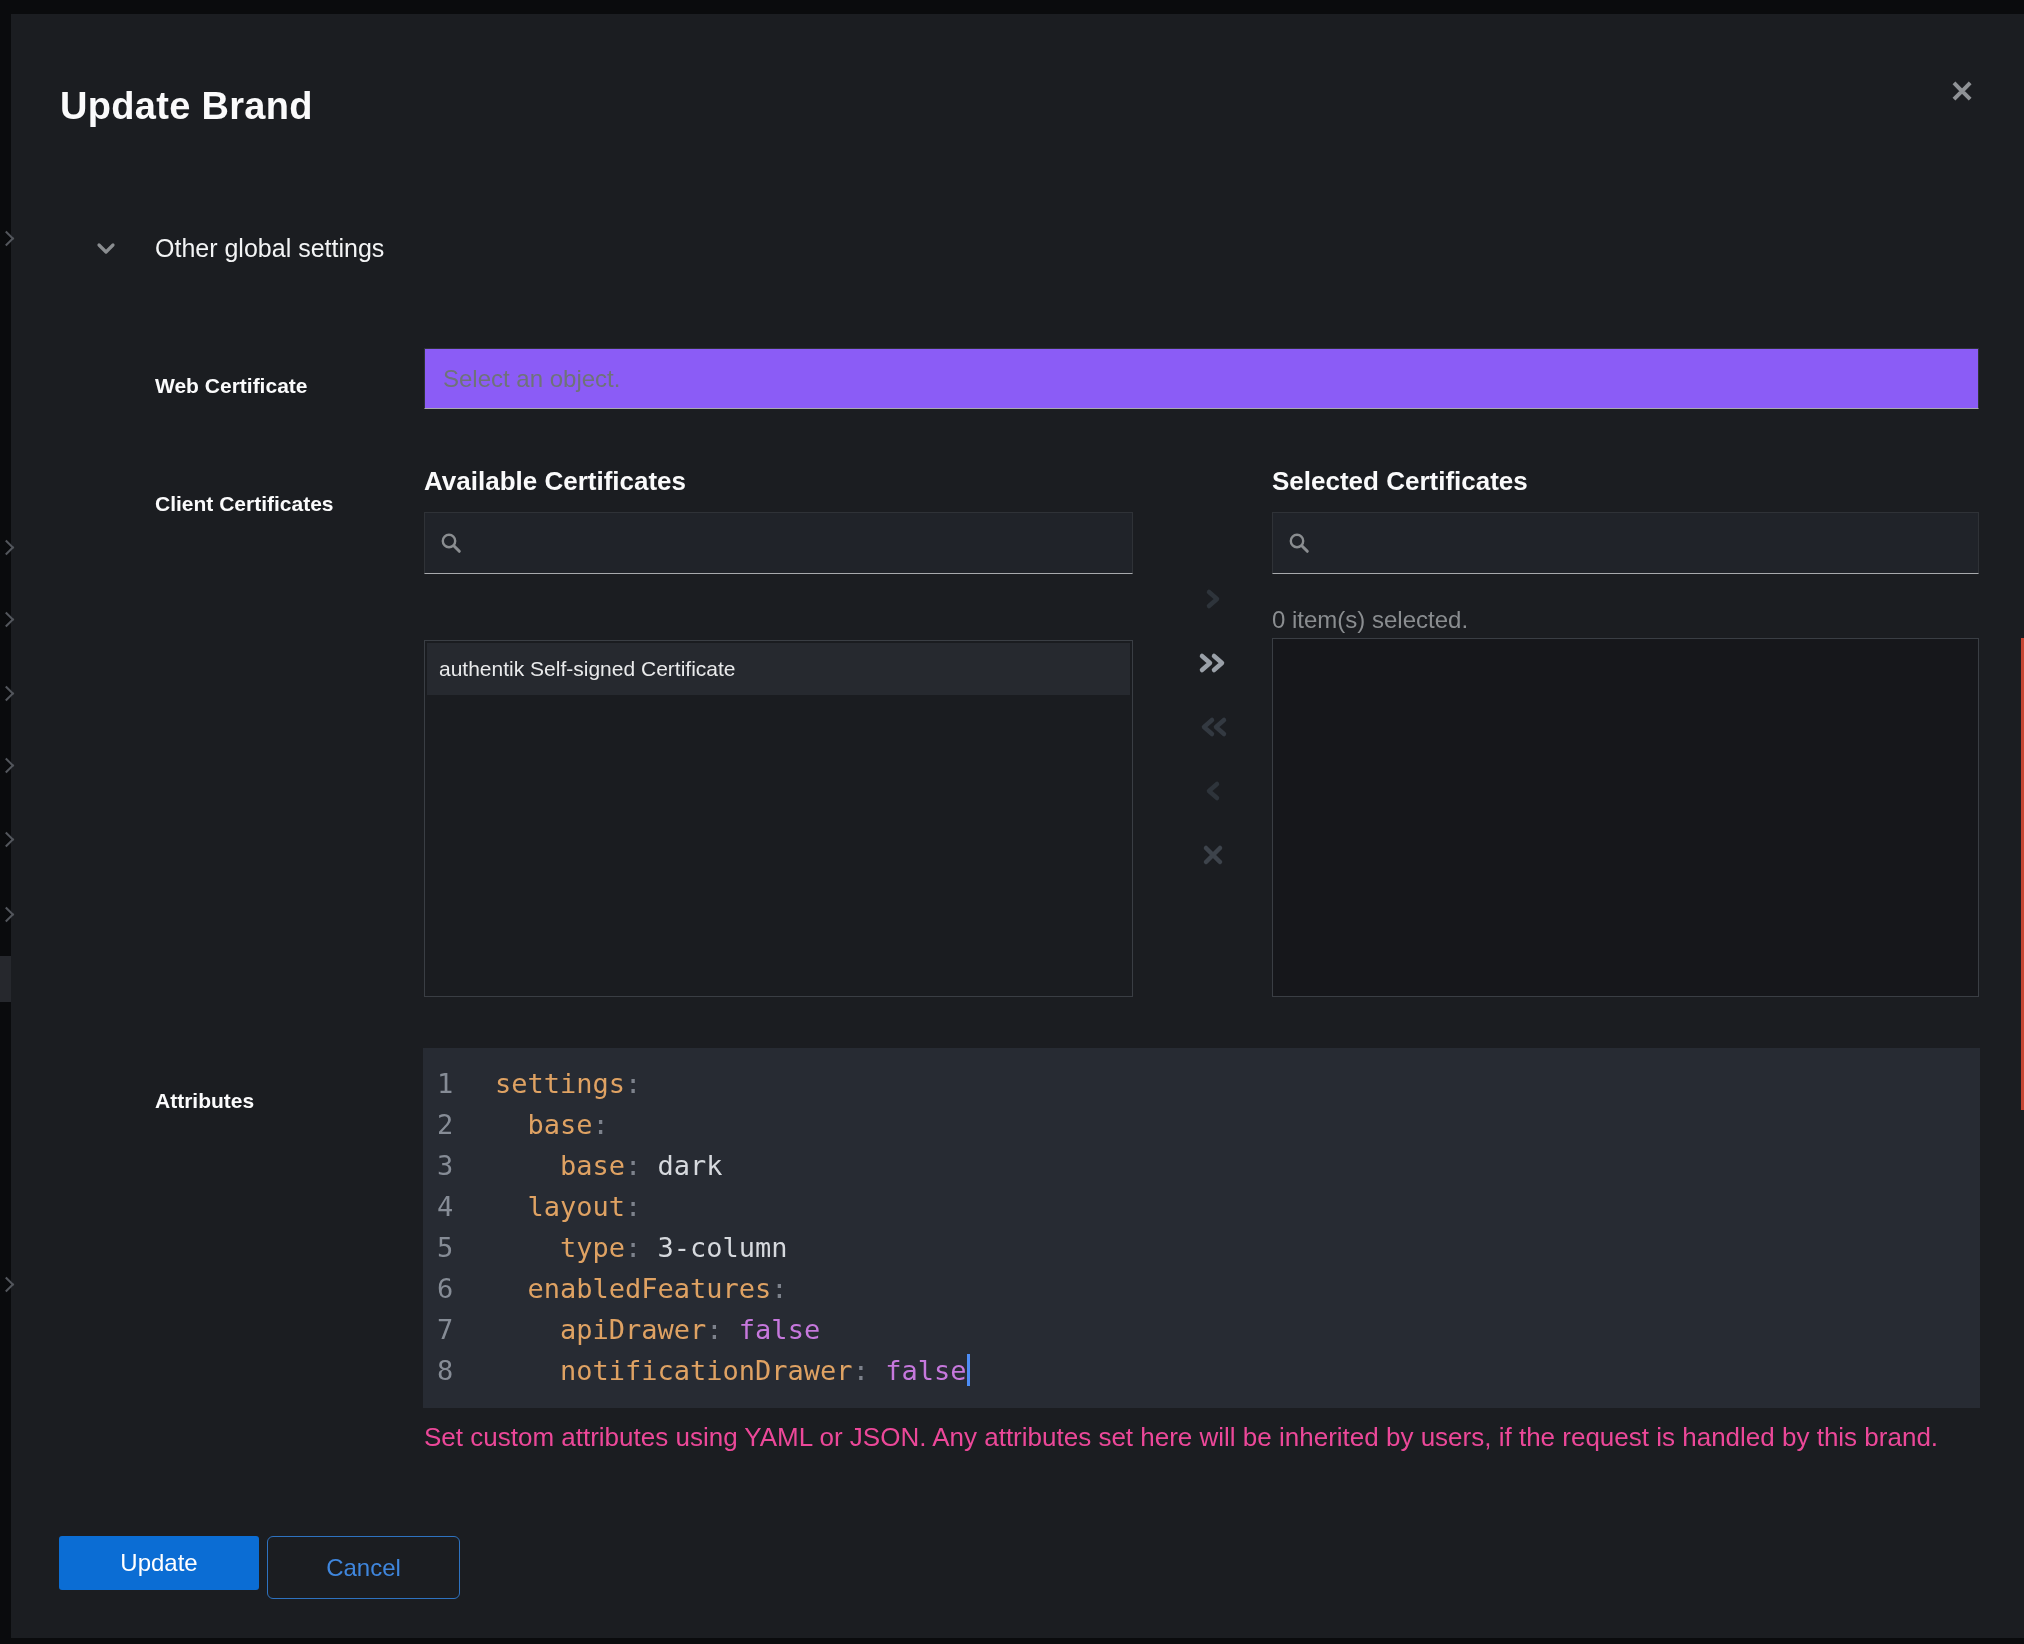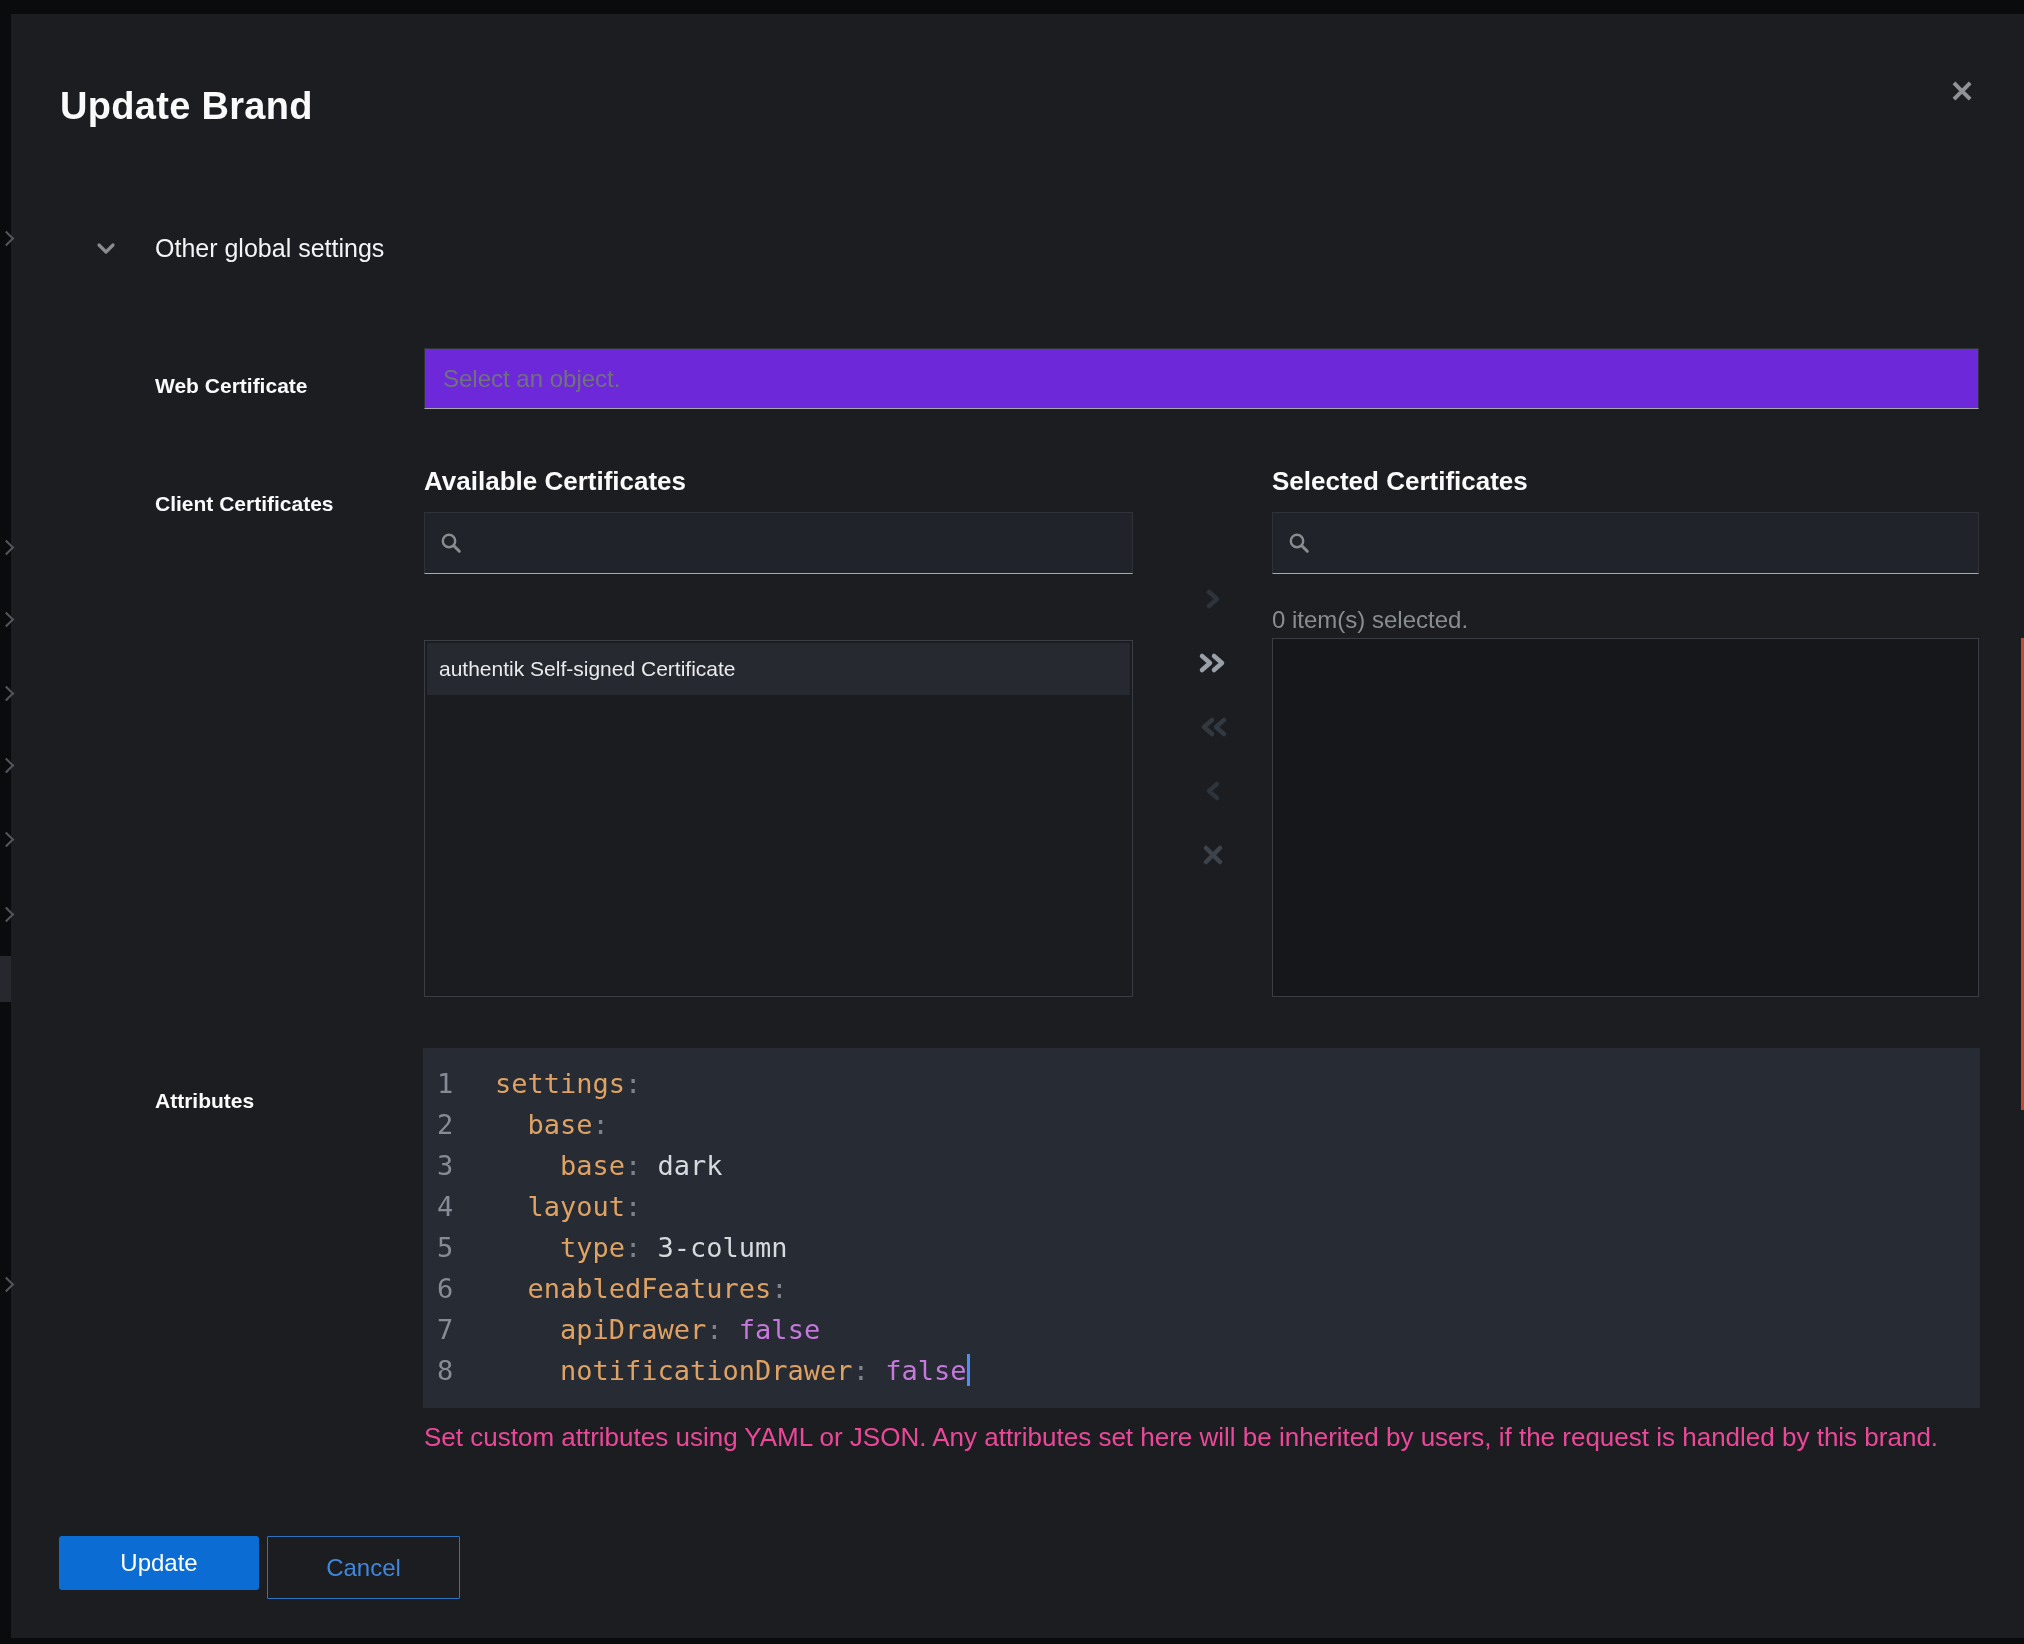--- a/index.html
+++ b/index.html
@@ -21,21 +21,21 @@
   .close-btn{position:absolute;left:1928px;top:54px;width:46px;height:46px;display:flex;align-items:center;justify-content:center;
     background:none;border:none;color:#8f9296;font-size:30px;font-weight:700;cursor:pointer;font-family:inherit}
   
   .section-row{position:absolute;left:83px;top:216px;height:36px;display:flex;align-items:center;cursor:pointer}
   .section-chevron{width:24px;height:24px;flex:none;display:flex;align-items:center;justify-content:center}
   .section-label{margin-left:37px;font-size:25px;color:#f3f4f5}
   
   .field-label{position:absolute;left:144px;font-size:21px;font-weight:700;color:#fbfbfc}
   
   .select-input{position:absolute;left:413px;top:334px;width:1555px;height:61px;box-sizing:border-box;
-    background:#6d28d9;border:1px solid #2f3237;border-bottom:1px solid #a8aaad;
+    background:#8b5cf6;border:1px solid #2f3237;border-bottom:1px solid #a8aaad;
     color:#dcdddf;font-size:24px;padding:16px 18px;font-family:inherit;outline:none}
   .select-input::placeholder{color:#6f7378}
   .dual-header{position:absolute;top:452px;font-size:26px;font-weight:700;color:#fafafb}
   .search-box{position:absolute;top:498px;height:62px;box-sizing:border-box;display:flex;align-items:center;gap:12px;
     background:#202329;border:1px solid #2f3237;border-bottom:1px solid #a8aaad;padding:0 14px}
   .search-input{flex:1;background:transparent;border:none;outline:none;color:#dcdddf;font-size:22px;font-family:inherit;min-width:0}
   .status-text{position:absolute;left:1261px;top:592px;font-size:24px;color:#8a8d90}
   
   .listbox{position:absolute;box-sizing:border-box;border:1px solid #3a3e44}
   .listbox.avail{left:413px;top:626px;width:709px;height:357px;background:#1a1c20}
@@ -54,21 +54,21 @@
   .cm-line{display:flex;white-space:pre}
   .ln{flex:none;width:36px;padding-left:14px;color:#868c96}
   .code{white-space:pre;margin-left:22px}
   .k{color:#dfa263}.p{color:#7d828c}.vp{color:#d6d9de}.vk{color:#c678dd}
   .caret{display:inline-block;width:3px;height:32px;background:#4d8df6;vertical-align:text-bottom;margin-left:1px}
   .help-text{position:absolute;left:413px;top:1408px;width:1560px;font-size:26px;color:#ec4899}
   
   .btn-update{position:absolute;left:48px;top:1522px;width:200px;height:54px;
     background:#0b6dd4;color:#ffffff;font-size:24px;border:none;border-radius:3px;cursor:pointer;font-family:inherit}
   .btn-cancel{position:absolute;left:256px;top:1522px;width:193px;height:63px;
-    background:transparent;color:#3f86dd;font-size:24px;border:1px solid #2e72c0;border-radius:1px;cursor:pointer;font-family:inherit}
+    background:transparent;color:#3f86dd;font-size:24px;border:1px solid #2e72c0;border-radius:6px;cursor:pointer;font-family:inherit}
   svg{display:block}
 </style>
 </head>
 <body>
 
 <div class="left-strip">
   <span class="strip-mark" style="top:219px"></span>
   <span class="strip-mark" style="top:528px"></span>
   <span class="strip-mark" style="top:600px"></span>
   <span class="strip-mark" style="top:674px"></span>

